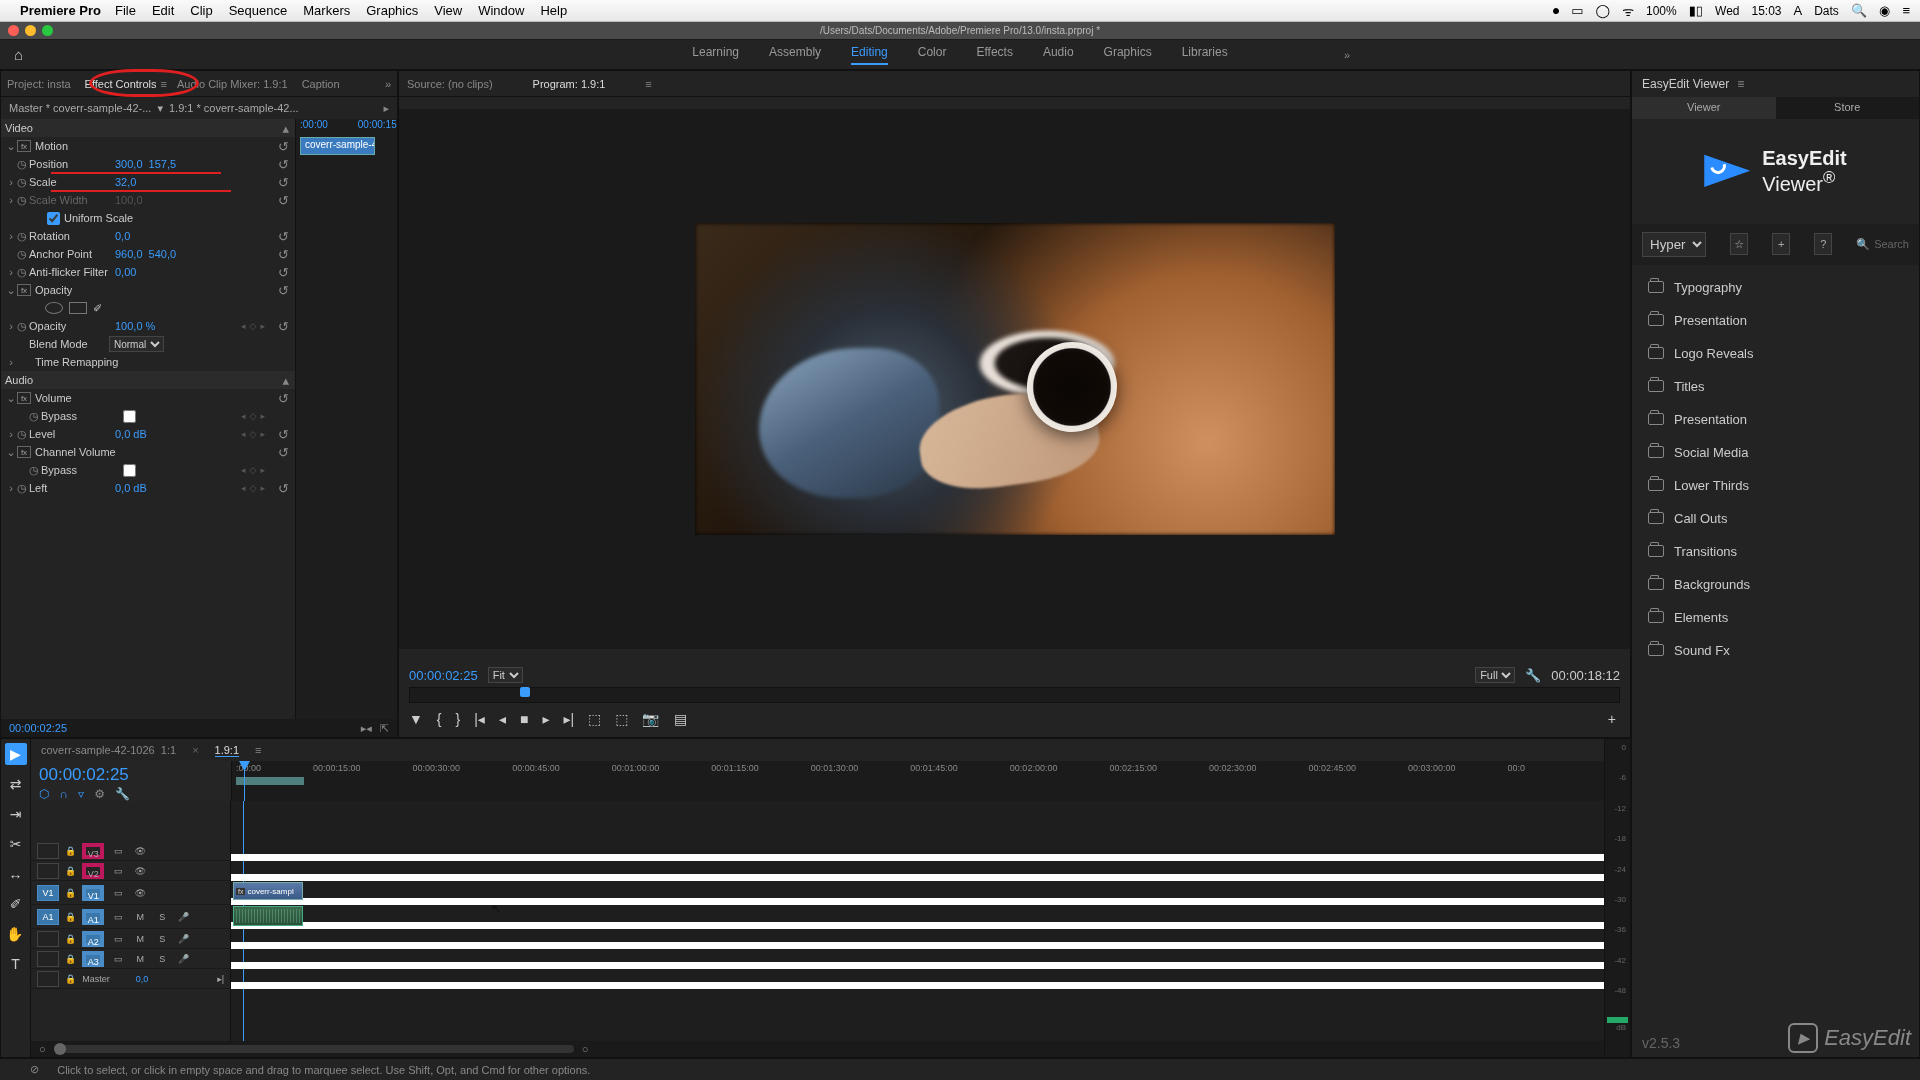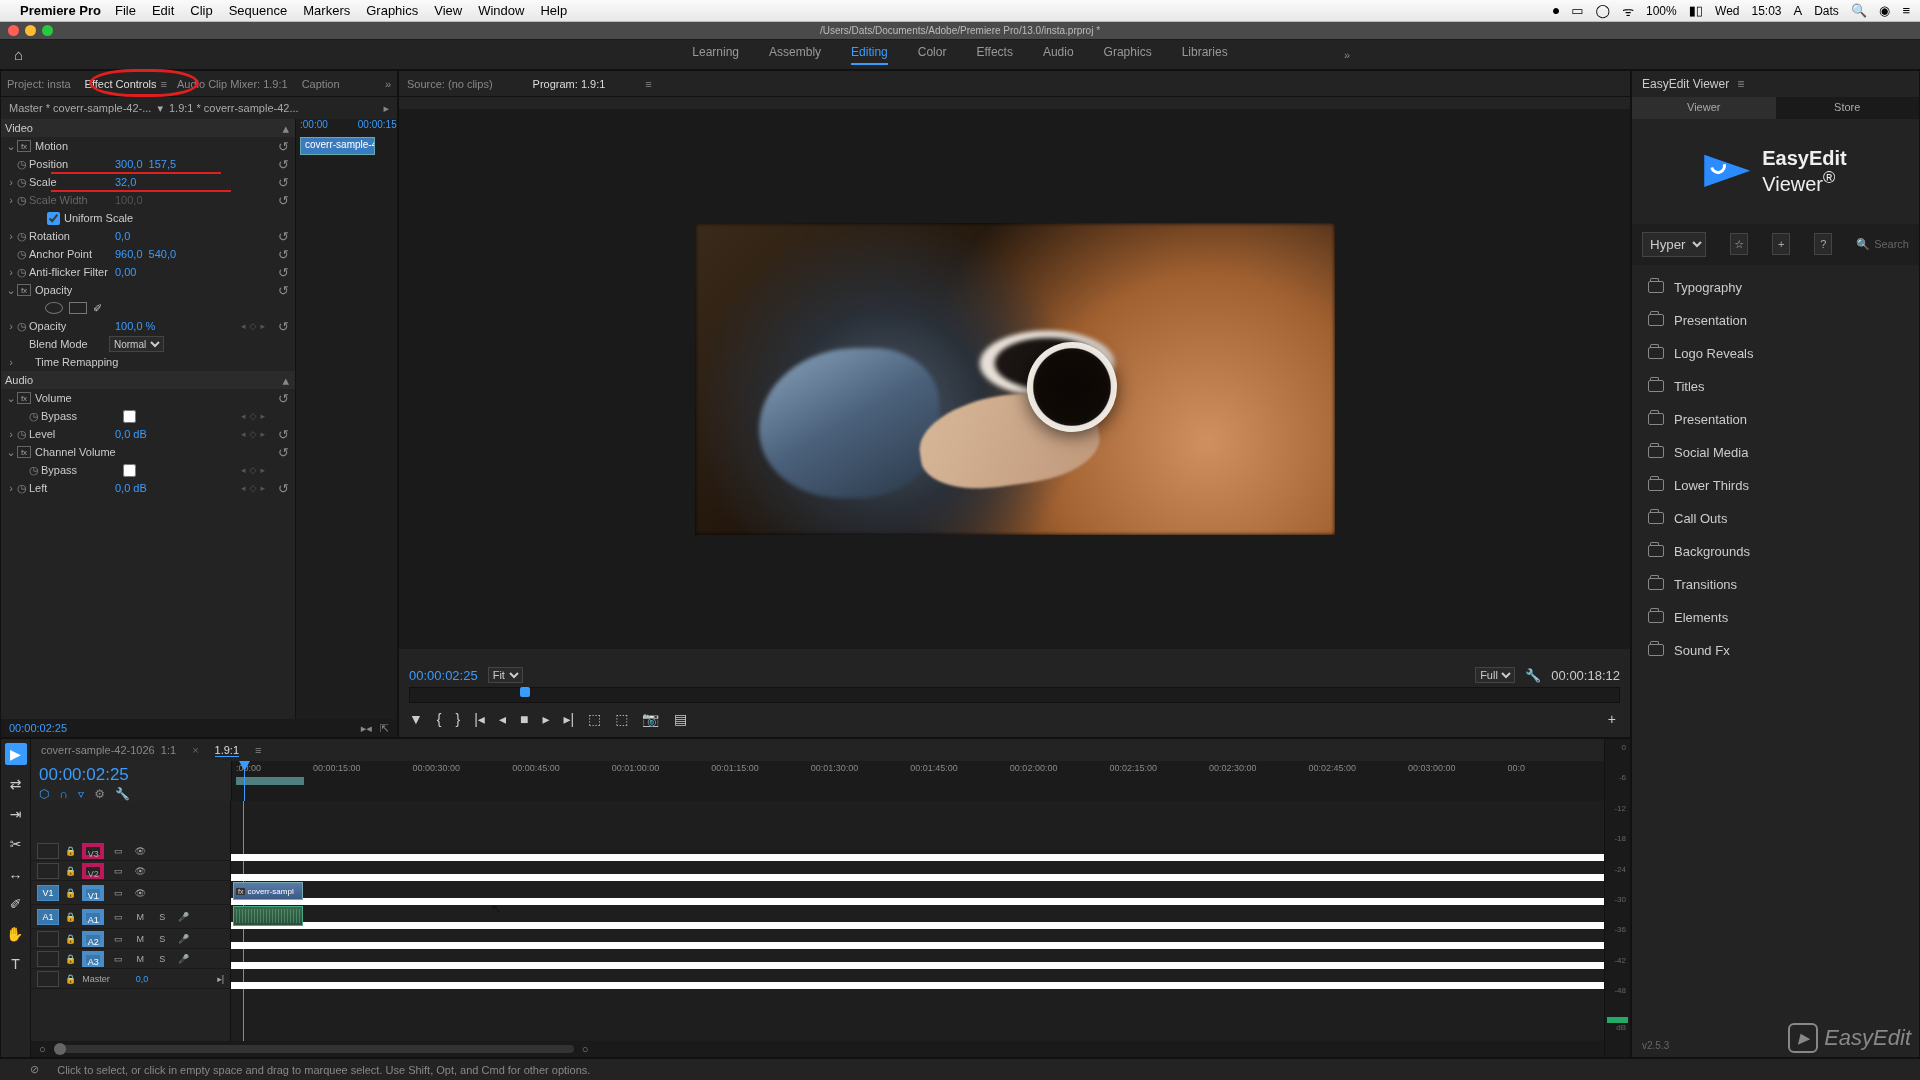--- a/index.html
+++ b/index.html
@@ -103,21 +103,21 @@
 .rlogo .txt b{font-weight:600;}
 .rsearch{display:flex; align-items:center; gap:24px; padding:8px 10px; background:#1e1e1e;}
 .rsearch select{flex:1; background:#2a2a2a; border:1px solid #444; color:#ccc; padding:3px;}
 .rsearch .ib{width:22px; height:22px; display:flex; align-items:center; justify-content:center; color:#aaa; background:#2a2a2a; border:1px solid #444; cursor:pointer;}
 .rsearch .srch{flex:1; display:flex; align-items:center; gap:4px; color:#666;}
 .rfolders{ flex:1; overflow:auto; padding:6px 0;}
 .rfolder{ display:flex; align-items:center; gap:10px; padding:9px 16px; color:#ccc; font-size:13px; cursor:pointer;}
 .rfolder .ficon{ width:16px; height:12px; border:1px solid #888; border-radius:2px; position:relative;}
 .rfolder .ficon::before{content:''; position:absolute; top:-4px; left:1px; width:7px; height:3px; border:1px solid #888; border-bottom:none; border-radius:2px 2px 0 0;}
 .rfooter{ padding:8px; position:relative; height:56px;}
-.rfooter .ver{position:absolute; left:10px; bottom:6px; color:#666; font-size:10px;}
+.rfooter .ver{position:absolute; left:10px; bottom:6px; color:#666; font-size:14px;}
 .rfooter .brand{position:absolute; right:8px; bottom:4px; font-size:22px; color:#888; font-style:italic; display:flex; align-items:center; gap:6px;}
 .rfooter .brand .bic{ width:30px; height:30px; border:2px solid #888; border-radius:6px; display:flex; align-items:center; justify-content:center;}
 
 
 .tline{ grid-row:2; grid-column:1 / span 2; display:flex;}
 .tl-tools{ width:30px; background:#232323; border-right:1px solid #111; display:flex; flex-direction:column; align-items:center; padding-top:4px; gap:8px;}
 .tl-tools .tl{ width:22px; height:22px; display:flex; align-items:center; justify-content:center; color:#ccc; cursor:pointer; font-size:14px;}
 .tl-tools .tl.active{background:#3a9cff; color:#fff; border-radius:2px;}
 .tl-main{flex:1; display:flex; flex-direction:column;}
 .tl-tabs{height:22px; display:flex; align-items:center; gap:16px; padding:0 10px; font-size:11px; color:#888;}
@@ -508,25 +508,25 @@
       <div class="rfolder">
           <span class="ficon"></span>
           <span>Lower Thirds</span>
         </div>
       <div class="rfolder">
           <span class="ficon"></span>
           <span>Call Outs</span>
         </div>
       <div class="rfolder">
           <span class="ficon"></span>
+          <span>Transitions</span>
+        </div>
+      <div class="rfolder">
+          <span class="ficon"></span>
           <span>Backgrounds</span>
-        </div>
-      <div class="rfolder">
-          <span class="ficon"></span>
-          <span>Transitions</span>
         </div>
       <div class="rfolder">
           <span class="ficon"></span>
           <span>Elements</span>
         </div>
       <div class="rfolder">
           <span class="ficon"></span>
           <span>Sound Fx</span>
         </div>
     </div>

